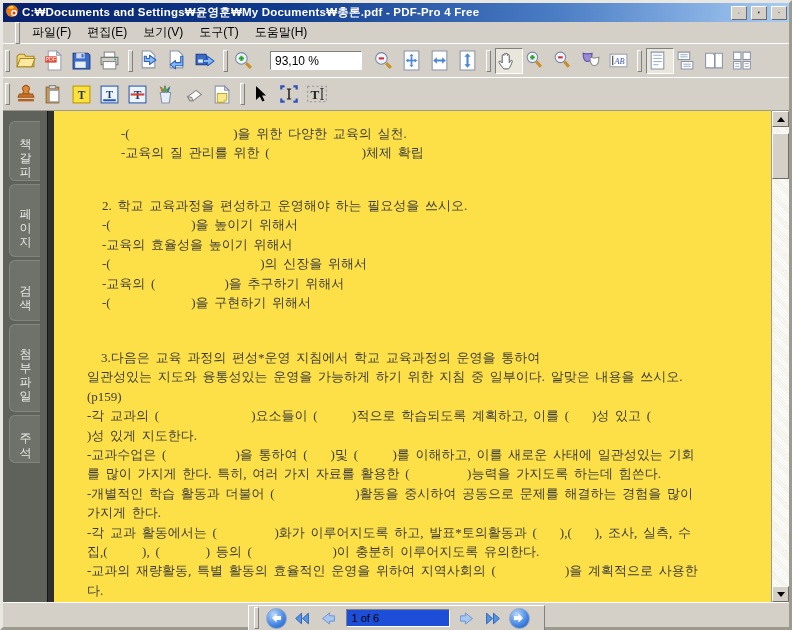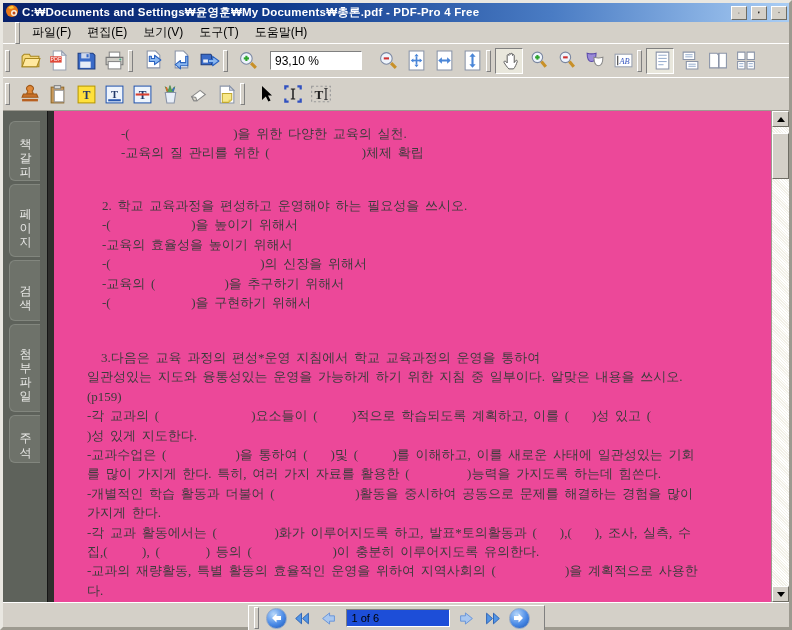--- a/index.html
+++ b/index.html
@@ -13,33 +13,33 @@
   .winbtn{width:16px;height:14px;background:#d4d0c8;border:1px solid;border-color:#fff #6f6d64 #6f6d64 #fff;
     display:flex;align-items:center;justify-content:center;margin-left:1px;}
   
   .menubar{height:21px;display:flex;align-items:center;padding-left:10px;}
   .grip{width:3px;height:20px;border:1px solid;border-color:#fff #808080 #808080 #fff;margin:0 4px 0 2px;flex:none;}
   .menuitem{font-size:12px;padding:2px 8px;color:#000;}
   
   .toolbar{display:flex;align-items:center;border-top:1px solid #fff;padding:1px 0;}
   .toolbar.row1{height:31px;}
   .toolbar.row2{height:30px;border-bottom:1px solid #9d9a90;}
-  .tbtn{width:28px;height:26px;flex:none;display:flex;align-items:center;justify-content:flex-end;border:1px solid transparent;background:transparent;padding:0;}
+  .tbtn{width:28px;height:26px;flex:none;display:flex;align-items:center;justify-content:flex-start;border:1px solid transparent;background:transparent;padding:0;}
   .tbtn.pressed{border-color:#808080 #fff #fff #808080;background:#e9e7dc;}
   .tbtn svg{display:block;}
   .zoomfield{width:92px;height:19px;box-sizing:border-box;border:1px solid;border-color:#808080 #fff #fff #808080;background:#fff;
     font-size:12px;font-family:"Liberation Sans",sans-serif;padding:1px 4px;margin:0 10px;}
   
   .content{display:flex;height:491px;}
   .sidebar{width:44px;flex:none;background:#5e625b;box-sizing:border-box;padding:10px 0 0 6px;display:flex;flex-direction:column;gap:3px;}
   .side-tab{width:31px;box-sizing:border-box;background:#6e726a;border:1px solid #82867e;border-right:none;border-radius:6px 0 0 6px;
     display:flex;align-items:center;justify-content:center;flex:none;}
   .side-tab span{writing-mode:vertical-rl;text-orientation:upright;font-size:12px;color:#e8e8e6;letter-spacing:2px;font-family:"Liberation Sans",sans-serif;}
   .docview{flex:1;position:relative;background:#2e2e2c;border-left:1px solid #151515;overflow:hidden;}
-  .page{position:absolute;left:6px;top:0;right:0;bottom:0;background:#ec4899;}
+  .page{position:absolute;left:6px;top:0;right:0;bottom:0;background:#fde047;}
   .sec{position:absolute;left:0;right:4px;}
   .docline{white-space:pre;font-family:"Liberation Serif","DejaVu Serif",serif;font-size:13px;line-height:19.4px;color:#3c3c3c;word-spacing:2.5px;}
   .ml1{margin-left:67px;} .ml2{margin-left:48px;} .ml3{margin-left:47px;} .ml4{margin-left:33px;}
   .sec1{top:13px;} .sec2{top:85px;} .sec3{top:237px;}
   
   .vscroll{width:17px;flex:none;position:relative;background:#f2f0e7;
     background-image:repeating-linear-gradient(45deg,#fff 0 1px,transparent 1px 2px);border-left:1px solid #9d9a90;}
   .sbbtn{position:absolute;left:0;right:0;height:16px;background:#d4d0c8;border:1px solid;border-color:#fff #6f6d64 #6f6d64 #fff;
     display:flex;align-items:center;justify-content:center;box-sizing:border-box;}
   .sbbtn.up{top:0;} .sbbtn.down{bottom:0;}

